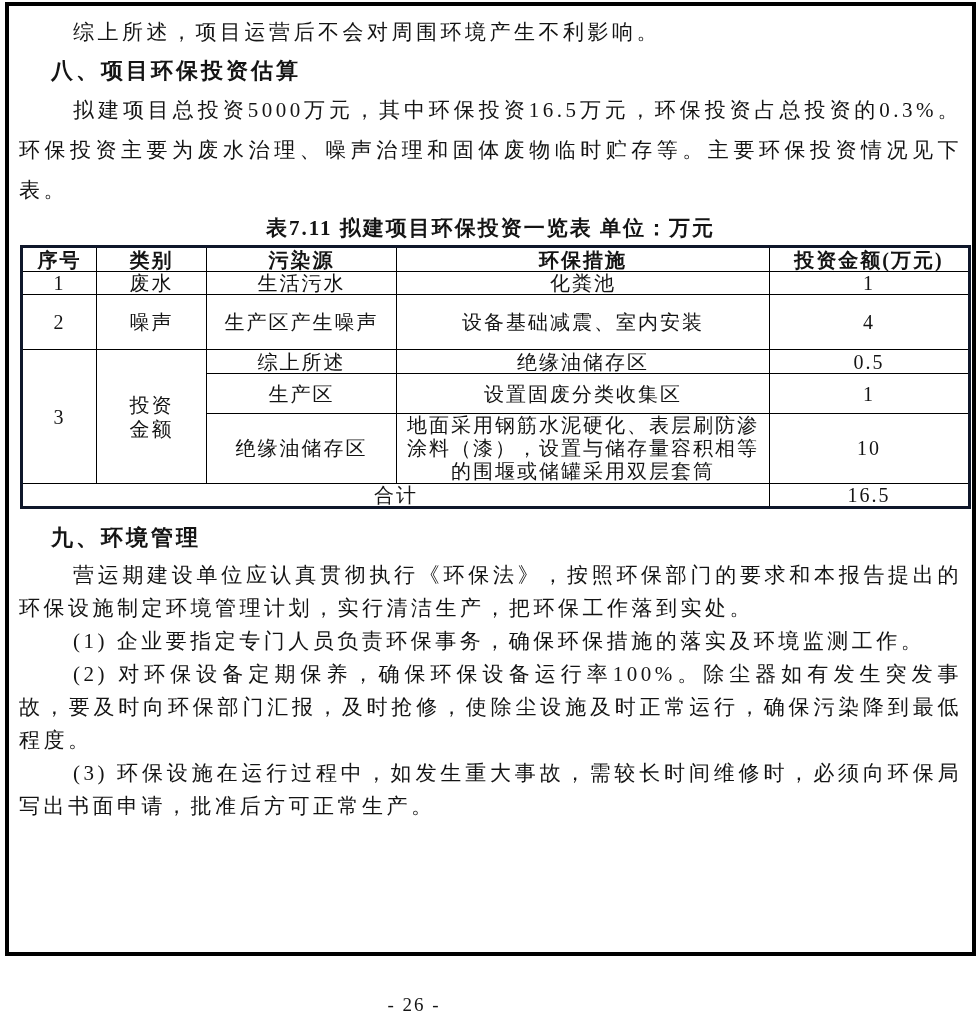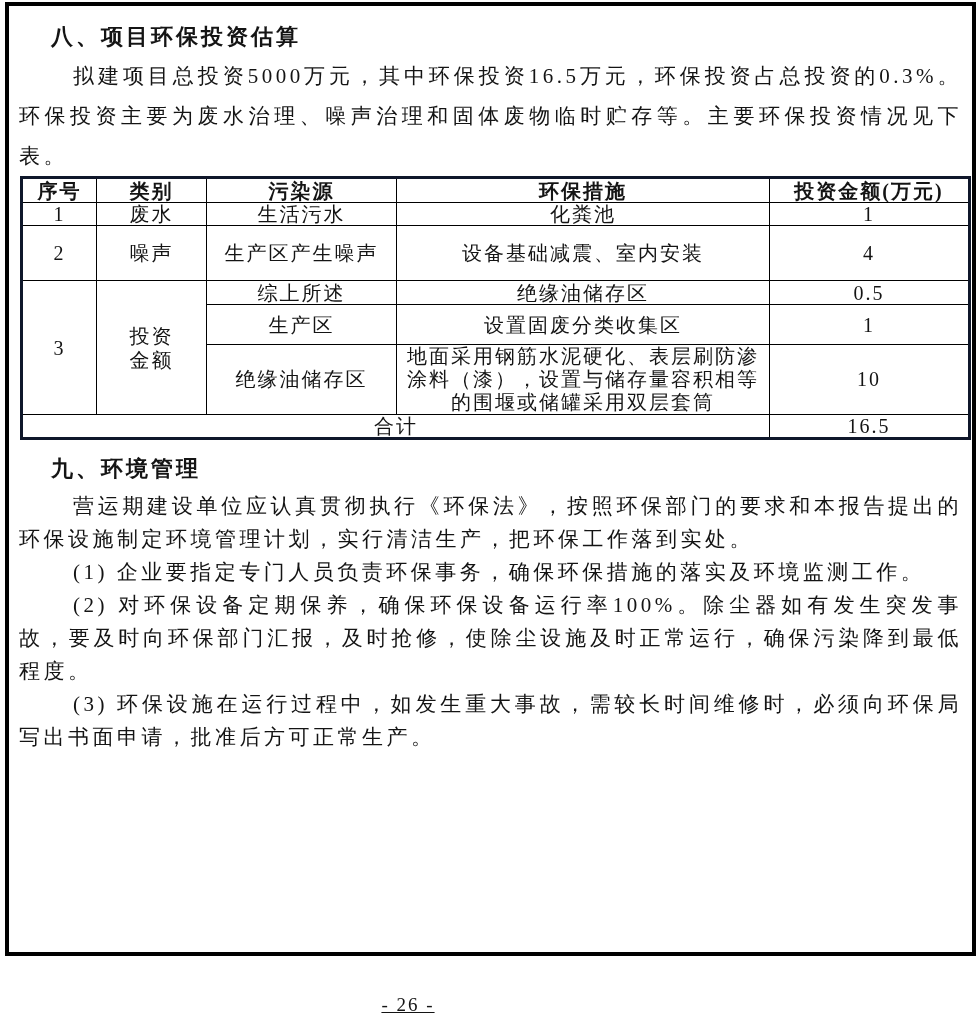--- a/index.html
+++ b/index.html
@@ -70,39 +70,40 @@
   .row-oil td { height: 68px; line-height: 23px; text-align: center; }
   .row-total td { height: 24px; }
   .cell-category-solid span {
     display: inline-block;
     width: 50px;
     line-height: 24px;
   }
   .s9-para { margin-top: 0; }
   .page-number {
     position: absolute;
-    left: 4px; top: 994px;
+    left: 10px; top: 994px;
     width: 808px;
     text-align: center;
     font-size: 19px;
     letter-spacing: 2px;
     font-family: "Liberation Serif", "DejaVu Serif", serif;
-    text-decoration: underline;
   }
 </style>
 </head>
 <body>
 
 <div class="page-frame">
 
+  <p class="para first">综上所述，项目运营后不会对周围环境产生不利影响。</p>
 
   <div class="section-heading heading-8">八、项目环保投资估算</div>
 
   <p class="para para-invest">拟建项目总投资5000万元，其中环保投资16.5万元，环保投资占总投资的0.3%。环保投资主要为废水治理、噪声治理和固体废物临时贮存等。主要环保投资情况见下表。</p>
 
+  <div class="table-title">表7.11 拟建项目环保投资一览表 单位：万元</div>
 
   <table class="invest-table">
     <colgroup>
       <col style="width:75px">
       <col style="width:110px">
       <col style="width:190px">
       <col style="width:373px">
       <col style="width:200px">
     </colgroup>
     <thead>

